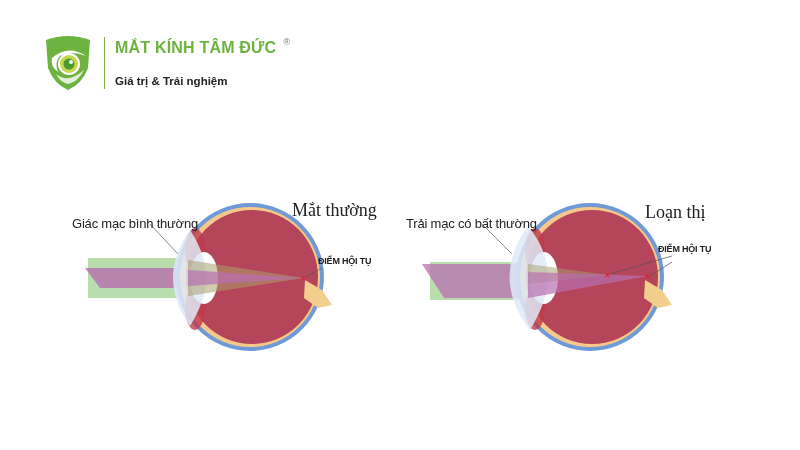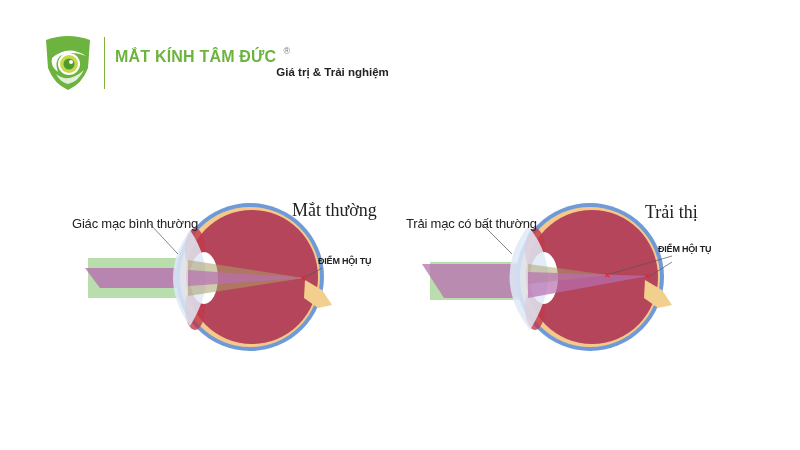--- a/index.html
+++ b/index.html
@@ -1,20 +1,20 @@
 <!DOCTYPE html>
 <html><head>
 <meta charset="utf-8">
 <style>
   html, body { margin:0; padding:0; }
   body { width:800px; height:450px; background:#ffffff; position:relative; overflow:hidden; font-family:"Liberation Sans", sans-serif; }
   .logo { position:absolute; left:42px; top:34px; display:flex; align-items:center; }
   .logo-icon { width:52px; height:58px; }
   .logo-divider { width:1px; height:52px; background:#7cb342; margin:0 10px 0 10px; }
-  .brand { display:flex; flex-direction:row; }
+  .brand { display:flex; flex-direction:column; }
   .brand-name { color:#6db33f; font-weight:bold; font-size:16px; letter-spacing:0.2px; line-height:18px; position:relative; }
   .reg { position:absolute; right:-14px; top:-6px; font-size:9px; color:#777; font-weight:normal; }
   .tagline { color:#222; font-size:11.5px; font-weight:bold; margin-top:18px; }
   .diagram { position:absolute; top:180px; }
   .diagram svg { display:block; }
   .title { position:absolute; font-family:"Liberation Serif", serif; font-size:18px; color:#222; }
   .label { position:absolute; font-size:13px; color:#222; letter-spacing:-0.2px; }
   .label-focus { position:absolute; font-size:9px; color:#222; font-weight:bold; letter-spacing:-0.2px; }
 </style>
 </head>
@@ -86,15 +86,15 @@
     <path d="M128 46 Q90 98 130 150 Q148 120 148 98 Q148 70 128 46Z" fill="#dfe9f7" opacity="0.85"></path>
     <polygon points="128,84 208,95 128,104" fill="#a9a06a" opacity="0.5"></polygon>
     <polygon points="128,92 248,96 128,118" fill="#b86fb0" opacity="0.7"></polygon>
     <text x="204" y="98" font-size="8" fill="#e0202a" font-family="Liberation Sans, sans-serif">✕</text>
     <text x="244" y="99" font-size="8" fill="#e0202a" font-family="Liberation Sans, sans-serif">✕</text>
     <line x1="82" y1="44" x2="112" y2="74" stroke="#555" stroke-width="0.7"></line>
     <line x1="210" y1="94" x2="272" y2="76" stroke="#555" stroke-width="0.7"></line>
     <line x1="250" y1="96" x2="272" y2="82" stroke="#555" stroke-width="0.7"></line>
   </svg>
 </div>
-<div class="title" style="left:645px;top:202px;">Trải thị</div>
+<div class="title" style="left:645px;top:202px;">Loạn thị</div>
 <div class="label" style="left:406px;top:216px;">Trải mạc có bất thường</div>
 <div class="label-focus" style="left:658px;top:244px;">ĐIỂM HỘI TỤ</div>
 
 </body></html>

